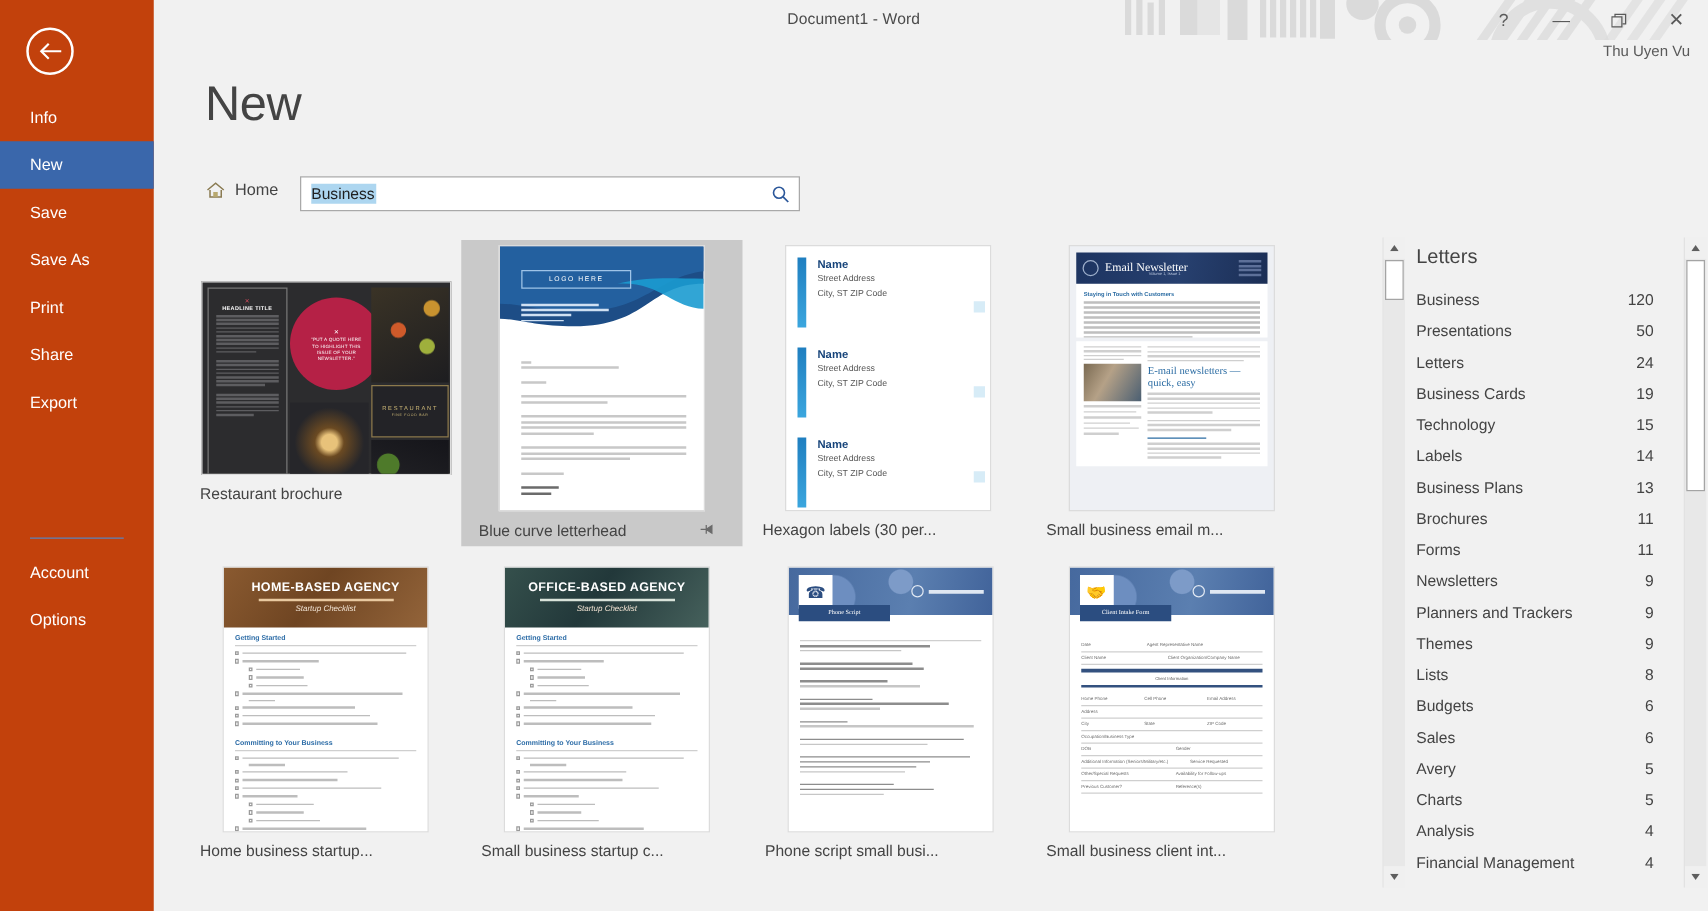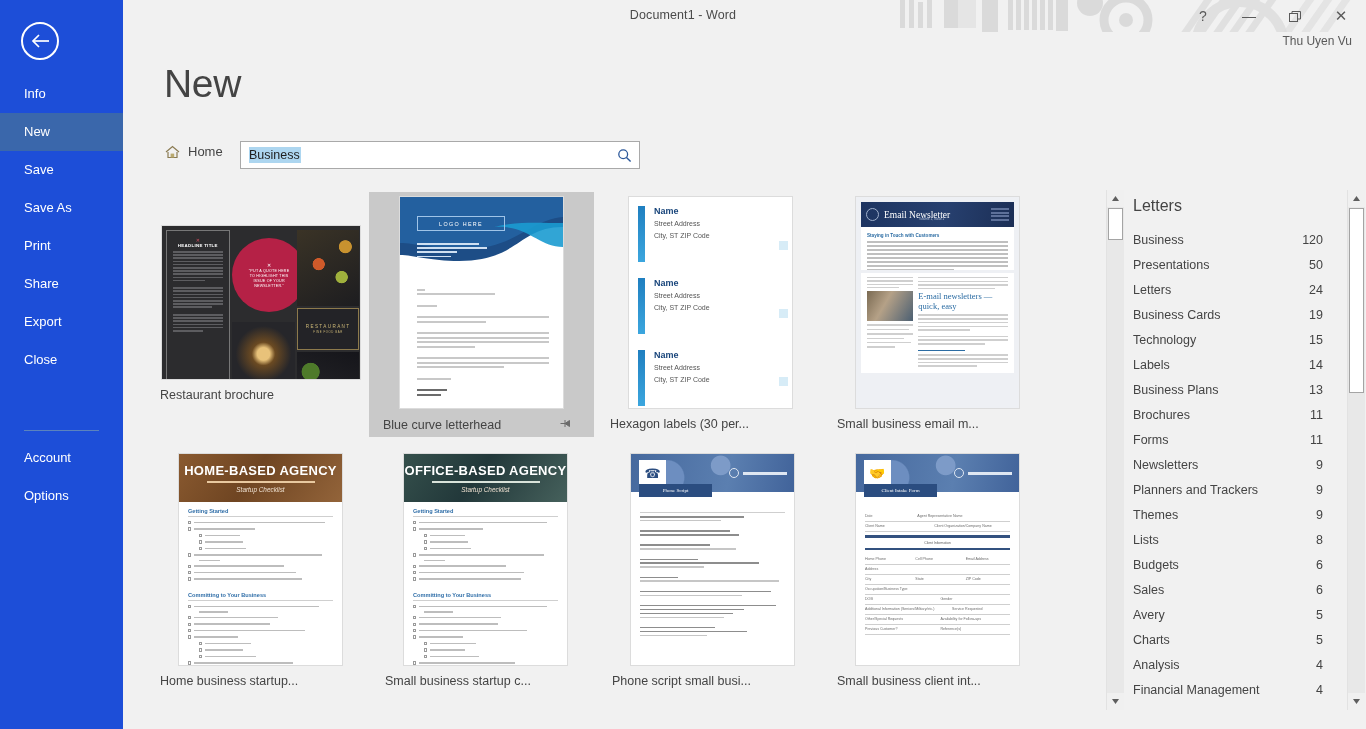--- a/index.html
+++ b/index.html
@@ -35,21 +35,21 @@
   #btn-res  { right: 48px; }
   #btn-close{ right: 2px; font-size: 15px; }
   #username {
     position: absolute; right: 14px; top: 34px;
     font-size: 12px; color: #595959; z-index: 6;
   }
 
   
   #sidebar {
     position: absolute; left: 0; top: 0; width: 123px; height: 729px;
-    background: #1d4ed8;
+    background: #c2410c;
     padding-left: 36px;
   }
   #back-button {
     position: absolute; left: 21px; top: 22px;
     width: 38px; height: 38px; border-radius: 50%;
     border: 2px solid #ffffff;
     display: flex; align-items: center; justify-content: center;
   }
   #back-button svg { display: block; }
   .nav-item {
@@ -196,21 +196,21 @@
   .t-news .cols .right { width: 66%; }
   .t-news .photo { height: 30px; margin: 3px 0; background:
       linear-gradient(120deg,#7a6a52,#b5a187 40%,#4b5f72); }
   .t-news .big { color: #2b6ca3; font-size: 8.5px; font-family: "Liberation Serif", serif; line-height: 1.12; margin: 3px 0; }
   .t-news i.th { background: #cfcfcf; }
 
   
   .t-chk { background: #fff; }
   .t-chk .hero { height: 48px; position: relative; display: flex; flex-direction: column;
     align-items: center; justify-content: center; gap: 3px; }
-  .t-chk .hero h4 { color: #fff; font-size: 13px; font-weight: bold; letter-spacing: .3px; }
+  .t-chk .hero h4 { color: #fff; font-size: 10px; font-weight: bold; letter-spacing: .3px; }
   .t-chk .hero .rule { width: 108px; height: 1.6px; background: #e9c9a0; }
   .t-chk .hero em { color: #f0e2d2; font-size: 6.4px; font-style: italic; }
   .t-chk .hero.brown { background:
       linear-gradient(125deg,#8a5a30,#6f4522 45%,#93643a);
   }
   .t-chk .hero.teal { background:
       linear-gradient(125deg,#35504c,#22383a 45%,#46615c);
   }
   .t-chk .hero.teal .rule { background: #d9e3da; }
   .t-chk .sec { padding: 6px 9px 0; }
@@ -369,23 +369,20 @@
     </div>
     <div class="nav-item">
       <span>Print</span>
     </div>
     <div class="nav-item">
       <span>Share</span>
     </div>
     <div class="nav-item">
       <span>Export</span>
     </div>
-    <div class="nav-item">
-      <span>Close</span>
-    </div>
   </div>
 
   <div id="nav-divider"></div>
 
   <div id="nav-list-2">
     <div class="nav-item">
       <span>Account</span>
     </div>
     <div class="nav-item">
       <span>Options</span>

